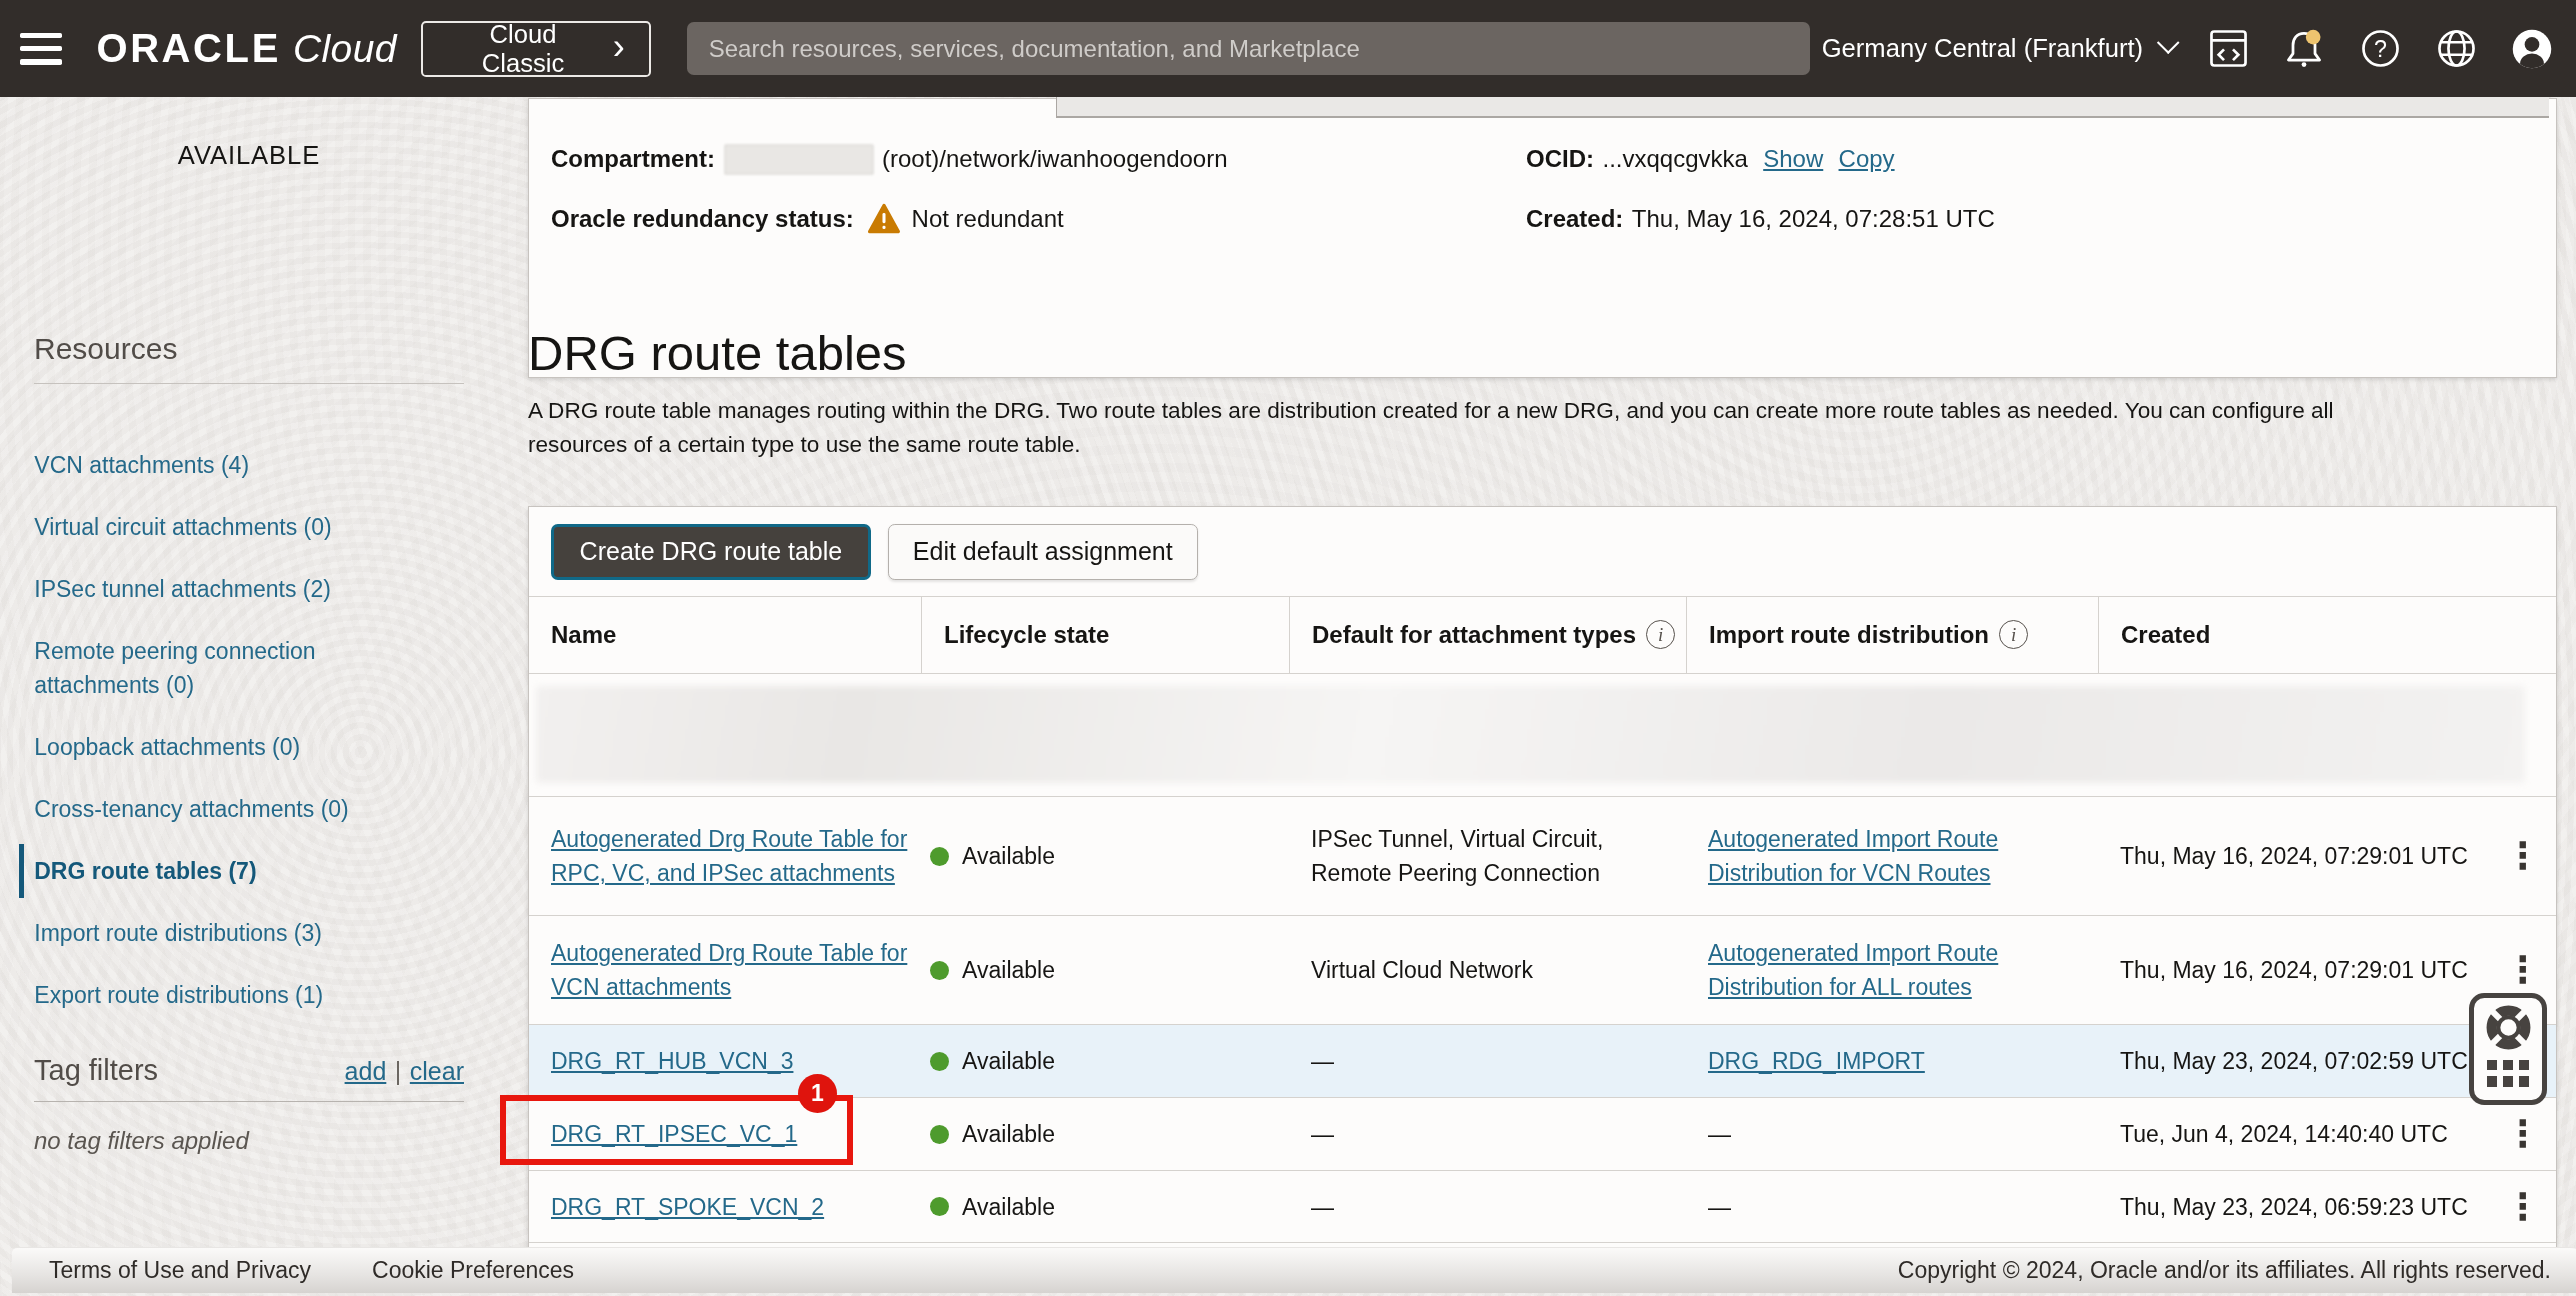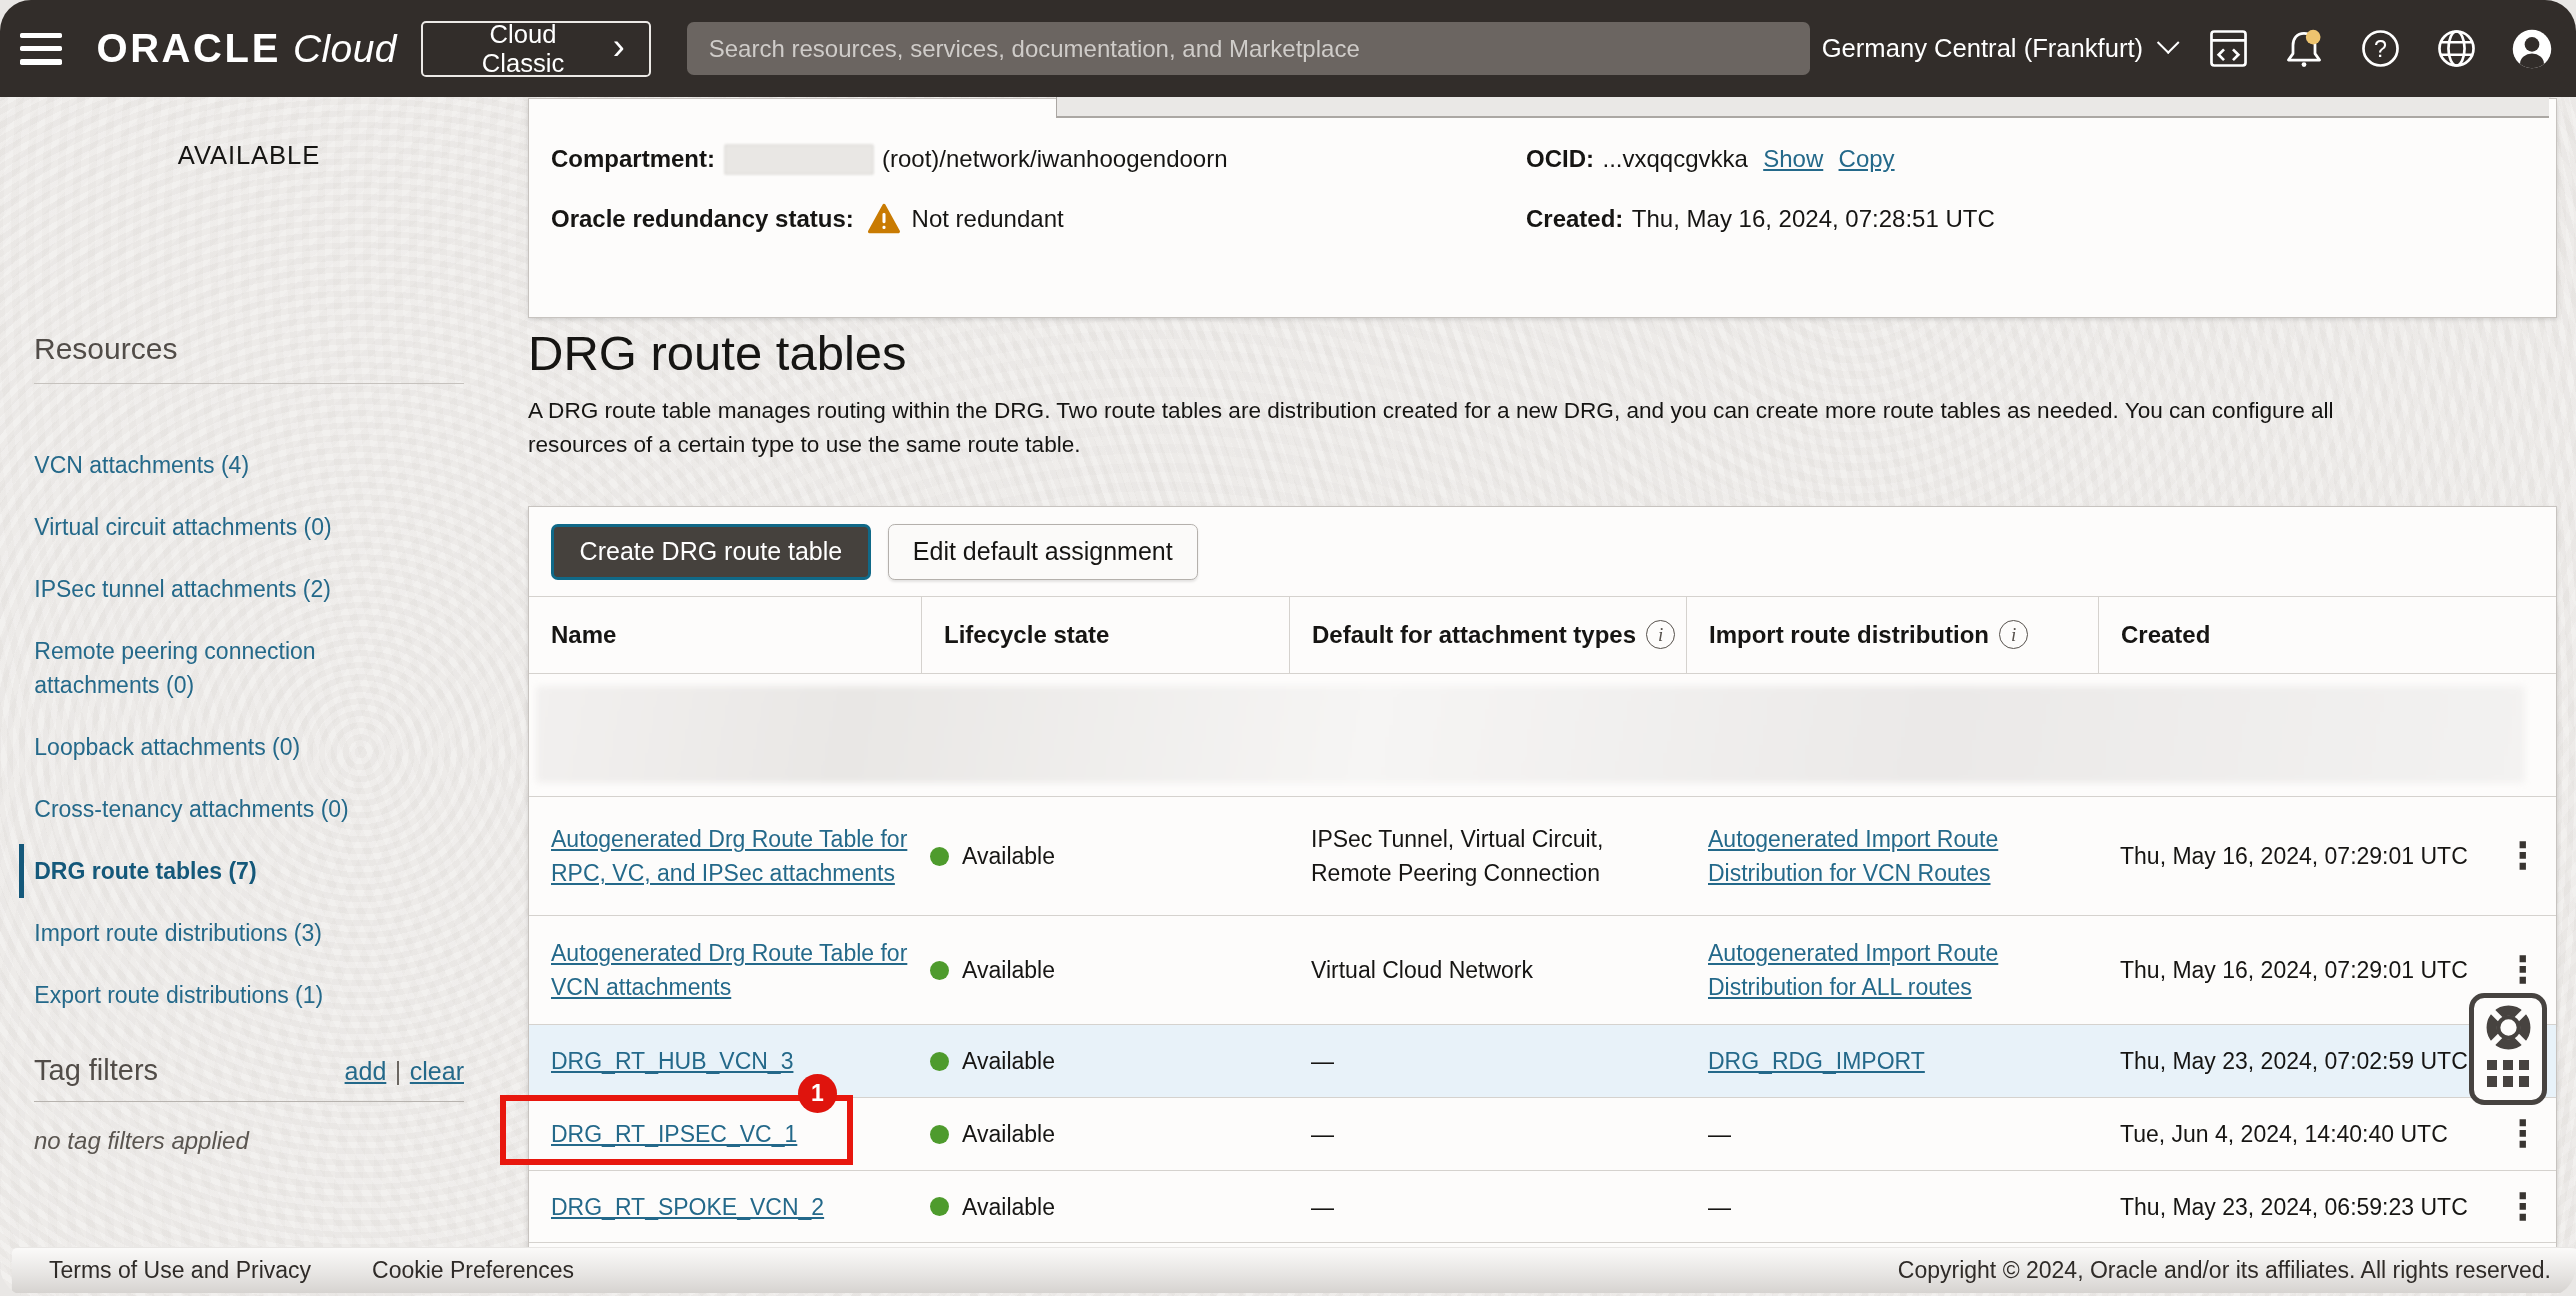--- a/index.html
+++ b/index.html
@@ -2,21 +2,21 @@
 <html style="font-size:13.6px"><head>
 <meta charset="utf-8">
 <style>
   html,body{margin:0;padding:0;background:#e9e7e5;}
   .app{position:relative;width:2576px;height:1297px;overflow:hidden;
        font-family:"Liberation Sans","DejaVu Sans",sans-serif;color:#161513;
        background-color:#f2f0ee;
        background-image:
          repeating-radial-gradient(circle at 14% 58%, rgba(95,85,75,0.030) 0 6px, rgba(255,255,255,0.035) 6px 12px),
          repeating-radial-gradient(circle at 72% 18%, rgba(95,85,75,0.022) 0 7.7px, rgba(255,255,255,0.028) 7.7px 15.3px),
-         repeating-radial-gradient(circle at 45% 95%, rgba(95,85,75,0.020) 0 9.4px, rgba(255,255,255,0.02) 9.4px 19px); border-radius: 31px;}
+         repeating-radial-gradient(circle at 45% 95%, rgba(95,85,75,0.020) 0 9.4px, rgba(255,255,255,0.02) 9.4px 19px);}
   
   .topbar{position:absolute;left:0;top:0;width:2576px;height:97px;background:#322d2a;
           display:flex;align-items:center;z-index:60;}
   .hamb{margin-left:20.4px;width:43px;height:32px;display:flex;flex-direction:column;justify-content:space-between;cursor:pointer;}
   .hamb span{display:block;height:5.1px;background:#fff;border-radius:1.7px;}
   .logo{margin-left:34px;display:flex;align-items:baseline;color:#fff;white-space:nowrap;}
   .logo .lp{font-size:40px;font-weight:700;letter-spacing:2.6px;}
   .logo .ls{font-size:39px;font-weight:300;margin-left:12px;letter-spacing:0.4px;font-style:italic;}
   .classic-btn{margin-left:24px;height:56px;display:flex;align-items:center;gap:13.6px;
           padding:0 24px;border:2.6px solid #ece9e6;border-radius:5.1px;color:#fff;font-size:25.6px;background:transparent;cursor:pointer;}
@@ -39,21 +39,21 @@
   .nav-item.active{border-left:5.1px solid #14587a;padding:10.2px 0 10.2px 10.2px;margin:-10.2px 0 18px;color:#14587a;font-weight:700;}
   .sb-tags{position:absolute;left:34px;top:957px;width:430px;}
   .sb-tags-row{display:flex;align-items:baseline;}
   .sb-tags-title{font-size:29px;color:#514c48;flex:1;}
   .sb-taglink{font-size:25px;color:#24698a;text-decoration:underline;cursor:pointer;}
   .sb-tagsep{font-size:25px;color:#6b6661;margin:0 8.5px;}
   .sb-tags-divider{margin-top:13.6px;border-top:1.7px solid #b7b3af;}
   .sb-tags-empty{margin-top:25.6px;font-size:24px;font-style:italic;color:#5a5550;}
   
   .card{position:absolute;background:#fdfcfb;border:1.7px solid #c7c3bf;box-shadow:0 1.7px 4.3px rgba(0,0,0,0.14);box-sizing:border-box;}
-  .details-card{left:528px;top:98px;width:2029px;height:220px;z-index:2;}
+  .details-card{left:528px;top:98px;width:2029px;height:280px;z-index:2;}
   .tab-strip{position:absolute;left:1056px;top:97px;width:1492px;height:19px;background:#eae8e6;
              border-left:1.7px solid #aba7a3;border-bottom:2.6px solid #aba7a3;z-index:3;}
   .dl-col{position:absolute;top:43px;}
   .dl-left{left:22px;}
   .dl-right{left:997px;}
   .dl-row{display:flex;align-items:center;font-size:24px;margin-bottom:25.6px;height:34px;white-space:nowrap;}
   .dl-label{font-weight:700;margin-right:8.5px;}
   .redacted{display:inline-block;width:150px;height:31px;background:#e9e7e4;border-radius:2.6px;margin-right:8.5px;
             box-shadow:inset 0 0 5.1px rgba(0,0,0,0.05);filter:blur(0.9px);}
   .ilink{color:#24698a;text-decoration:underline;cursor:pointer;margin-left:15.3px;}

